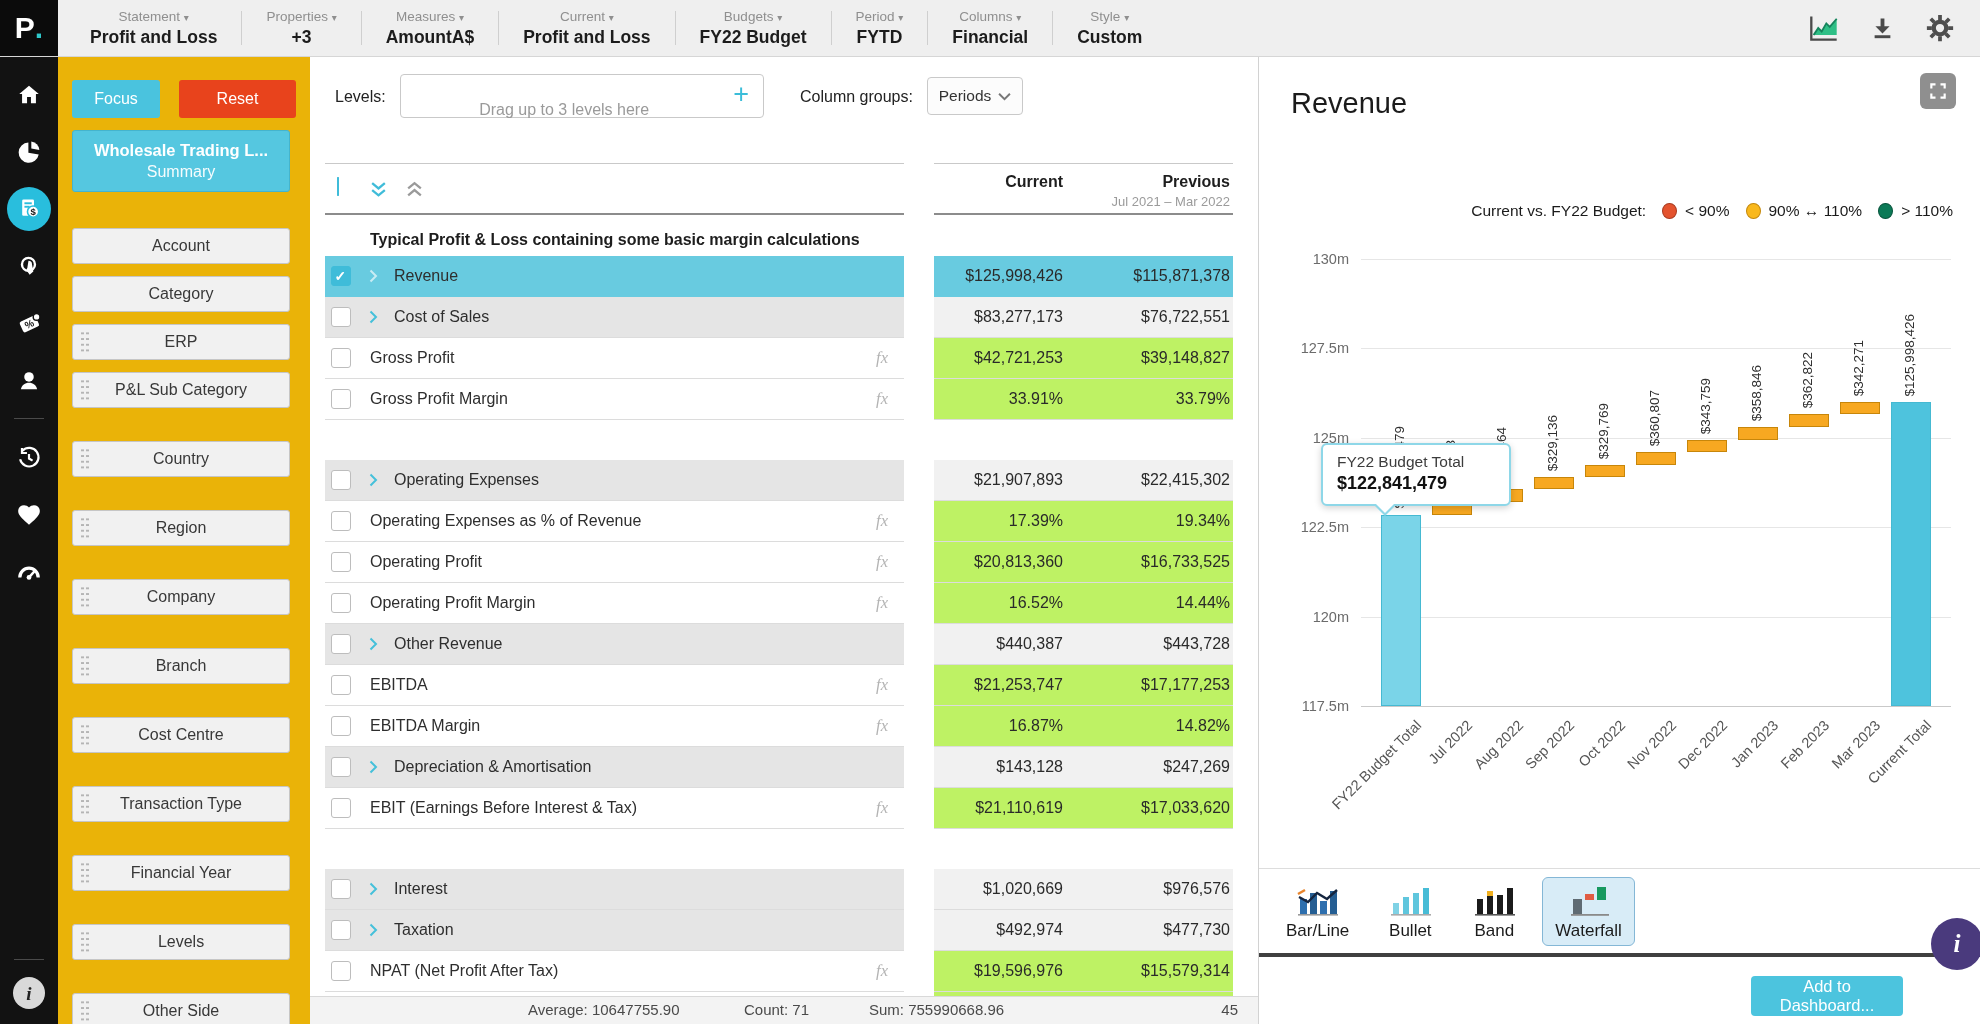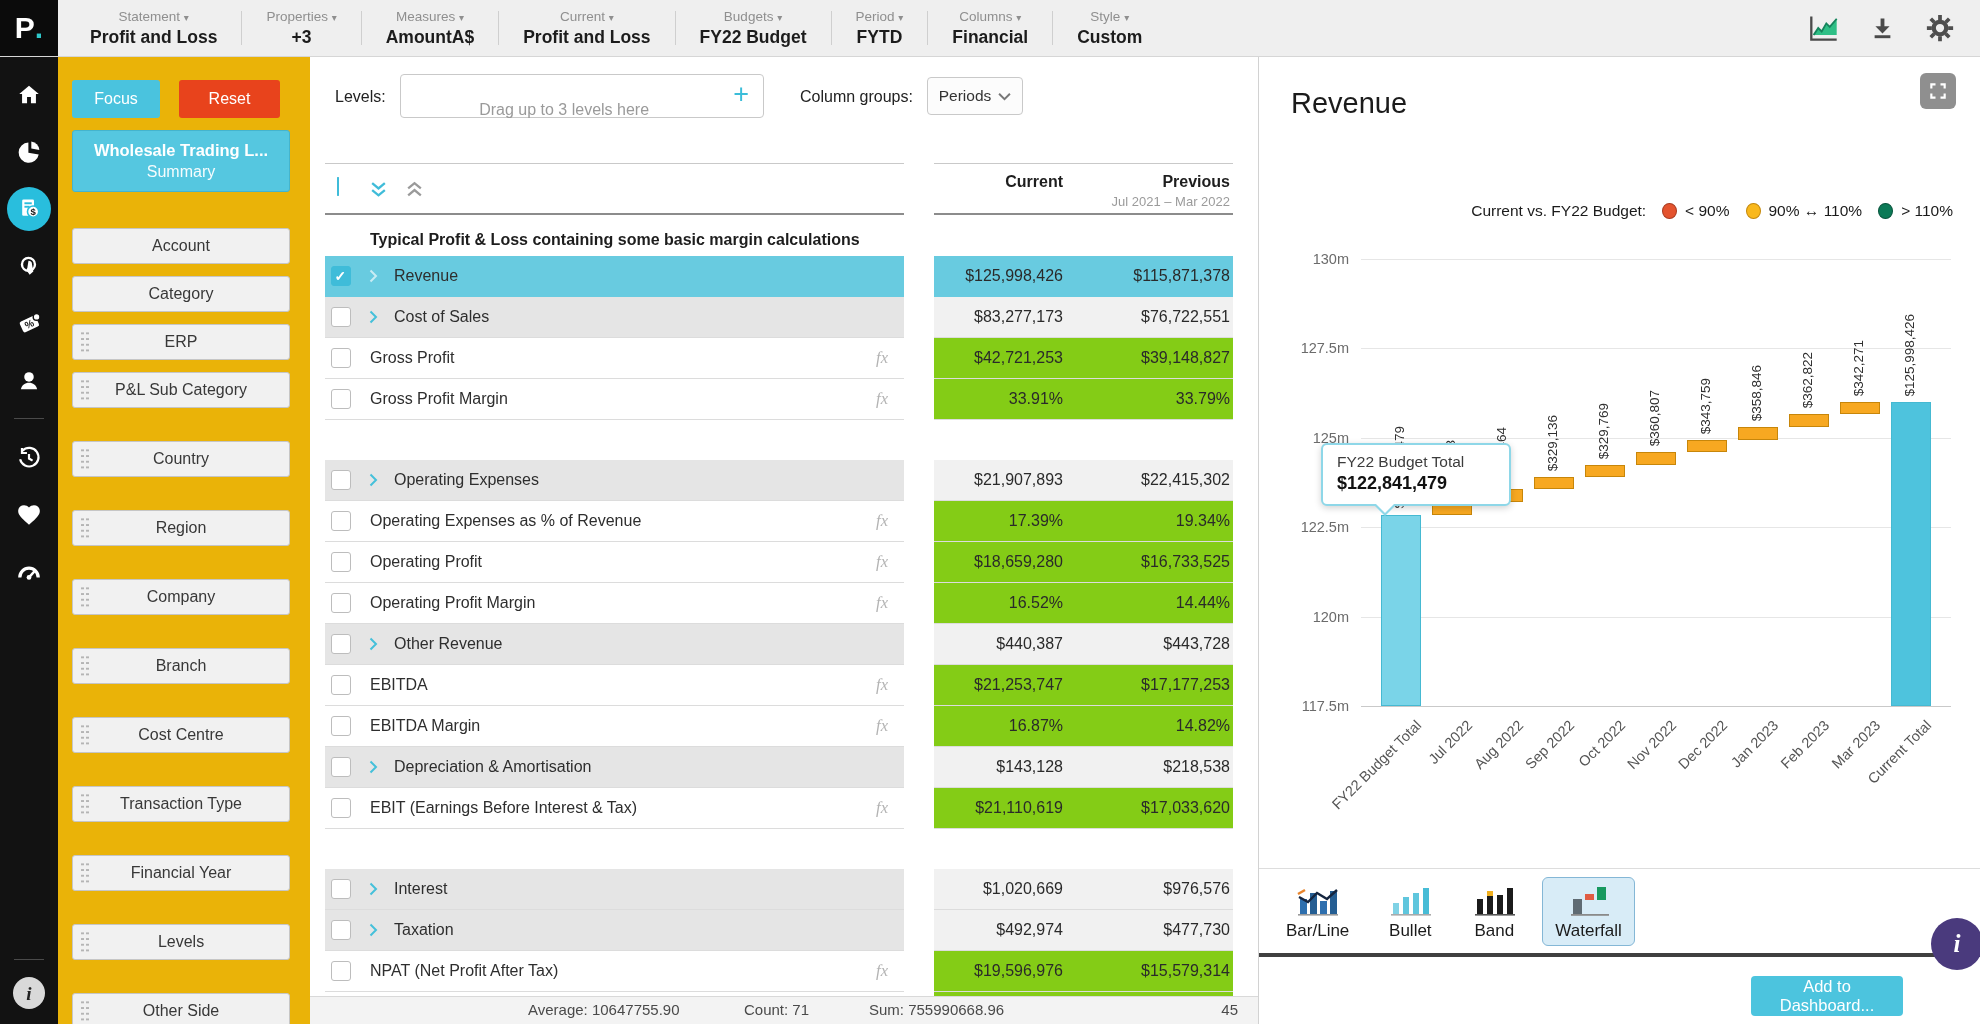--- a/index.html
+++ b/index.html
@@ -29,21 +29,21 @@
   .rail-div{height:1px;background:#4a4a4a;margin:10px 14px;}
   .rail-bottom{position:absolute;bottom:14px;left:0;right:0;display:flex;flex-direction:column;align-items:center;gap:16px;}
   .rail-bottom .bdiv{width:30px;height:1px;background:#4a4a4a;}
   .rail-bottom .rail-info{cursor:pointer;display:flex;}
 
   
   .sidebar{width:252px;flex:none;background:#eab308;padding:23px 0 0 14px;box-sizing:border-box;}
   .actions{display:flex;gap:19px;}
   .btn{border:none;border-radius:3px;color:#fff;font-size:16px;height:38px;cursor:pointer;font-family:inherit;}
   .btn-focus{width:88px;background:#4ac3de;}
-  .btn-reset{width:101px;background:#e8431c;}
+  .btn-reset{width:117px;background:#e8431c;}
   .db-btn{margin-top:12px;width:218px;height:62px;background:#55c7e0;border:1px solid #44b4cd;border-radius:3px;color:#fff;text-align:center;display:flex;flex-direction:column;justify-content:center;gap:3px;cursor:pointer;box-sizing:border-box;}
   .db1{font-weight:bold;font-size:16.5px;}
   .db2{font-size:16px;opacity:.95;}
   #side-buttons{margin-top:36px;}
   .side-btn{position:relative;width:218px;height:36px;background:#f1f1f1;border:1px solid #c6c6c6;border-radius:3px;display:flex;align-items:center;justify-content:center;font-size:16px;color:#383838;box-sizing:border-box;cursor:grab;}
   .side-btn.mb12{margin-bottom:12px;}
   .side-btn.mb33{margin-bottom:33px;}
   .drag-dots{position:absolute;left:7px;top:50%;transform:translateY(-50%);width:10px;height:23px;background-image:radial-gradient(#b5b5b5 1.1px,transparent 1.2px);background-size:5px 5.7px;}
 
   
@@ -76,21 +76,21 @@
   .row-gap{height:40px;}
   .cb{width:20px;height:20px;border:1.5px solid #bdbdbd;border-radius:3px;background:#fff;box-sizing:border-box;margin-left:6px;flex:none;cursor:pointer;position:relative;}
   .cb.checked{background:#3fbcd9;border-color:#3fbcd9;}
   .cb.checked::after{content:"\2713";position:absolute;left:2.5px;top:0.5px;color:#fff;font-size:14px;font-weight:bold;}
   .cb.minus{background:#3fbcd9;border-color:#3fbcd9;}
   .cb.minus::after{content:"";position:absolute;left:4px;top:8px;width:10px;height:2.6px;background:#fff;}
   .row-chev{width:20px;margin-left:18px;flex:none;display:flex;}
   .row-label{font-size:16px;color:#2e2e2e;white-space:nowrap;margin-left:5px;}
   .row-label.plain{margin-left:19px;}
   .fx{position:absolute;right:16px;top:50%;transform:translateY(-50%);font-style:italic;color:#b3b3b3;font-size:16.5px;font-family:"Liberation Serif",serif;}
-  .v-row{position:relative;height:40px;border-bottom:1px solid #dcdcdc;background:#84cc16;}
+  .v-row{position:relative;height:40px;border-bottom:1px solid #dcdcdc;background:#bef264;}
   .v-row.shaded{background:#f1f1f1;}
   .v-row.selected{background:#68cbe0;border-bottom-color:#68cbe0;}
   .v-row .cur{position:absolute;right:170px;top:50%;transform:translateY(-50%);font-size:16px;color:#2a2a2a;}
   .v-row .prev{position:absolute;right:3px;top:50%;transform:translateY(-50%);font-size:16px;color:#2a2a2a;}
 
   .statusbar{position:absolute;left:0;right:0;bottom:0;height:27px;background:#f3f3f3;border-top:1px solid #d9d9d9;font-size:15px;color:#4a4a4a;}
   .sb-avg{position:absolute;left:218px;top:4px;}
   .sb-count{position:absolute;left:434px;top:4px;}
   .sb-sum{position:absolute;left:559px;top:4px;}
   .sb-page{position:absolute;right:20px;top:4px;}
@@ -512,42 +512,42 @@
               <div class="row-gap"></div>
               <div class="v-row shaded">
                 <span class="cur">$21,907,893</span>
                 <span class="prev">$22,415,302</span>
               </div>
               <div class="v-row">
                 <span class="cur">17.39%</span>
                 <span class="prev">19.34%</span>
               </div>
               <div class="v-row">
-                <span class="cur">$18,659,280</span>
+                <span class="cur">$20,813,360</span>
                 <span class="prev">$16,733,525</span>
               </div>
               <div class="v-row">
                 <span class="cur">16.52%</span>
                 <span class="prev">14.44%</span>
               </div>
               <div class="v-row shaded">
                 <span class="cur">$440,387</span>
                 <span class="prev">$443,728</span>
               </div>
               <div class="v-row">
                 <span class="cur">$21,253,747</span>
                 <span class="prev">$17,177,253</span>
               </div>
               <div class="v-row">
                 <span class="cur">16.87%</span>
                 <span class="prev">14.82%</span>
               </div>
               <div class="v-row shaded">
                 <span class="cur">$143,128</span>
-                <span class="prev">$218,538</span>
+                <span class="prev">$247,269</span>
               </div>
               <div class="v-row">
                 <span class="cur">$21,110,619</span>
                 <span class="prev">$17,033,620</span>
               </div>
               <div class="row-gap"></div>
               <div class="v-row shaded">
                 <span class="cur">$1,020,669</span>
                 <span class="prev">$976,576</span>
               </div>

